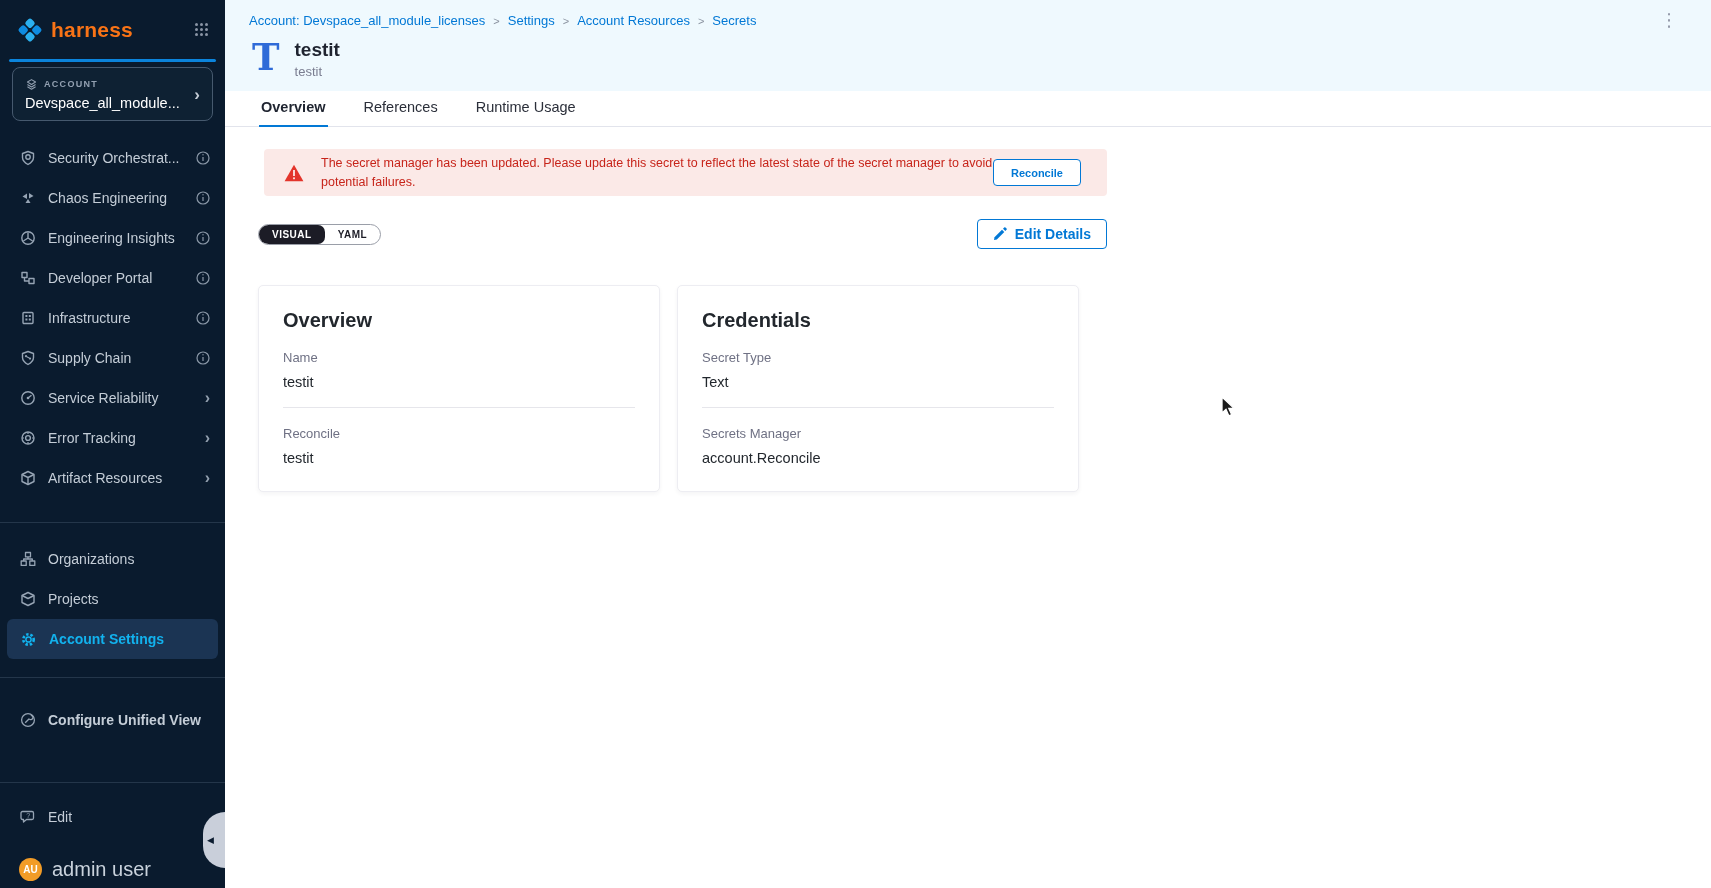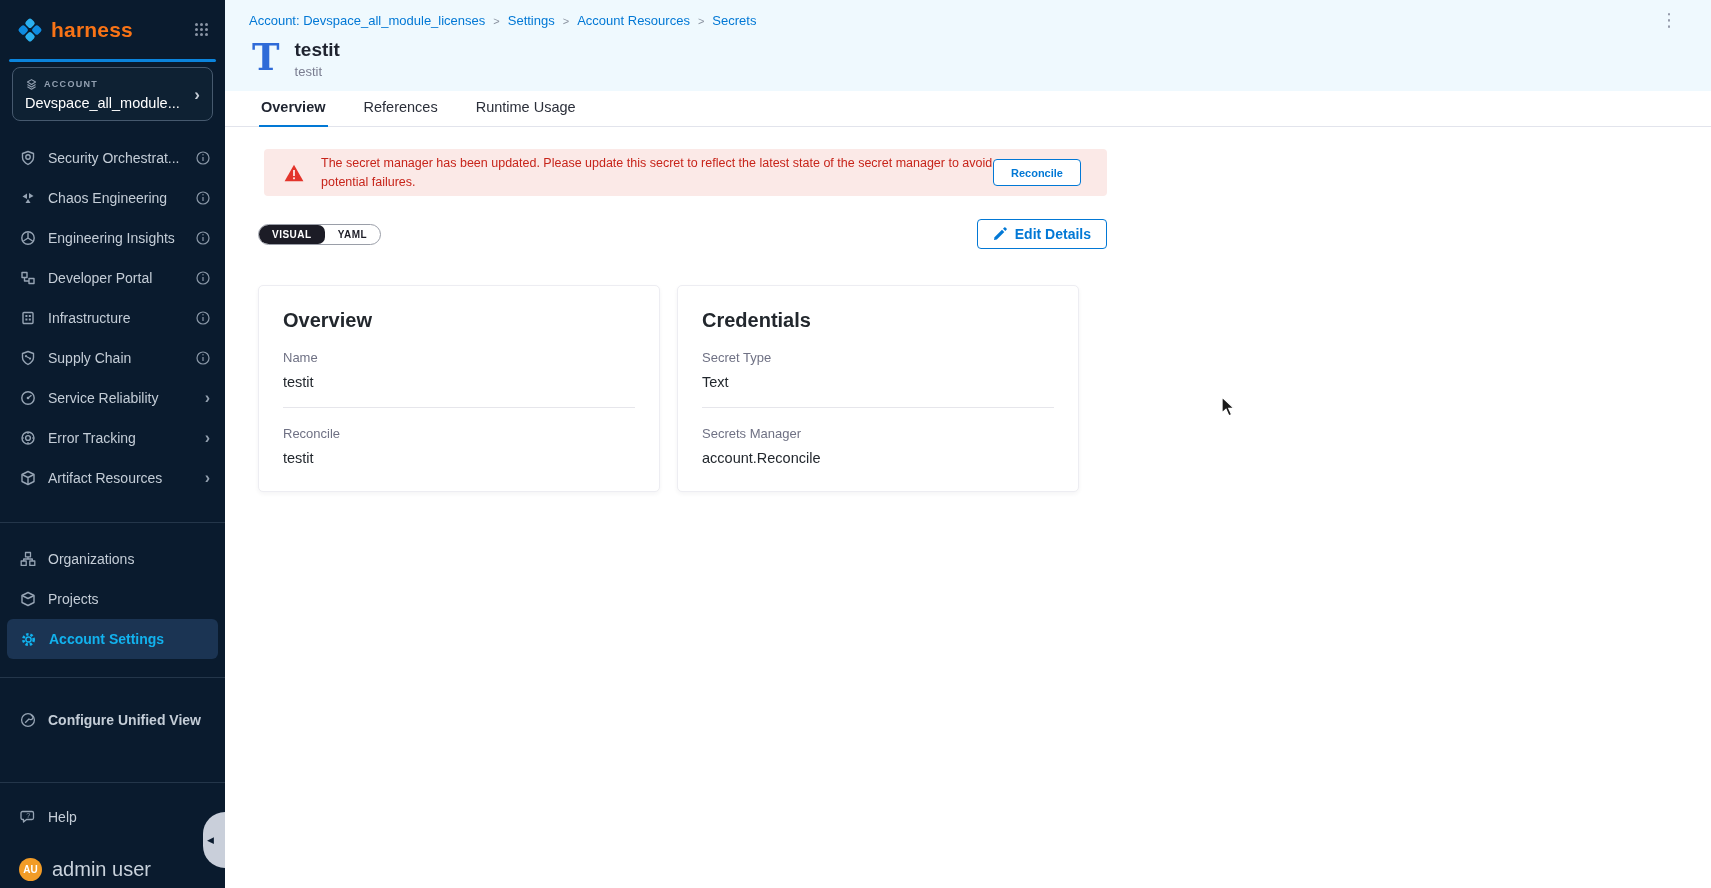--- a/index.html
+++ b/index.html
@@ -343,21 +343,21 @@
     <div class="sb-divider d3"></div>
 
     <nav class="nav4">
       <div class="nav-item">
         <span class="nav-icon">
           <svg width="16" height="16" viewBox="0 0 16 16" fill="none" stroke="#96A4B4" stroke-width="1.3" stroke-linejoin="round">
             <path d="M2 2.5 h9.5 a1.5 1.5 0 0 1 1.5 1.5 v5 a1.5 1.5 0 0 1 -1.5 1.5 h-5.5 l-3 2.6 v-2.6 h-1 a1.5 1.5 0 0 1 -1.5 -1.5 v-5 a1.5 1.5 0 0 1 1.5 -1.5 z" transform="translate(0.5,0)"></path>
             <text x="6.2" y="9" font-size="7" fill="#96A4B4" stroke="none" font-family="Liberation Sans, sans-serif">?</text>
           </svg>
         </span>
-        <span class="nav-label">Help</span>
+        <span class="nav-label">Edit</span>
       </div>
       <div class="user-row">
         <span class="avatar">AU</span>
         <span class="user-name">admin user</span>
       </div>
     </nav>
 
     <div class="collapse-handle">
       <span>◀</span>
     </div>

